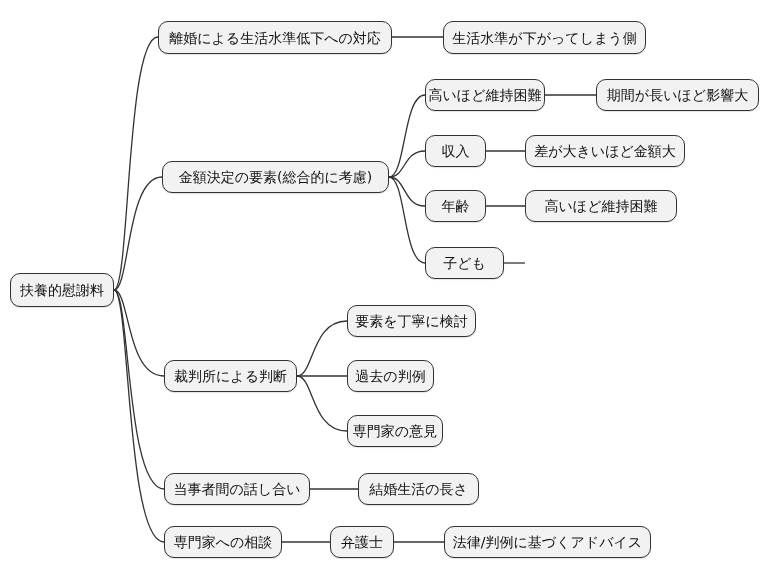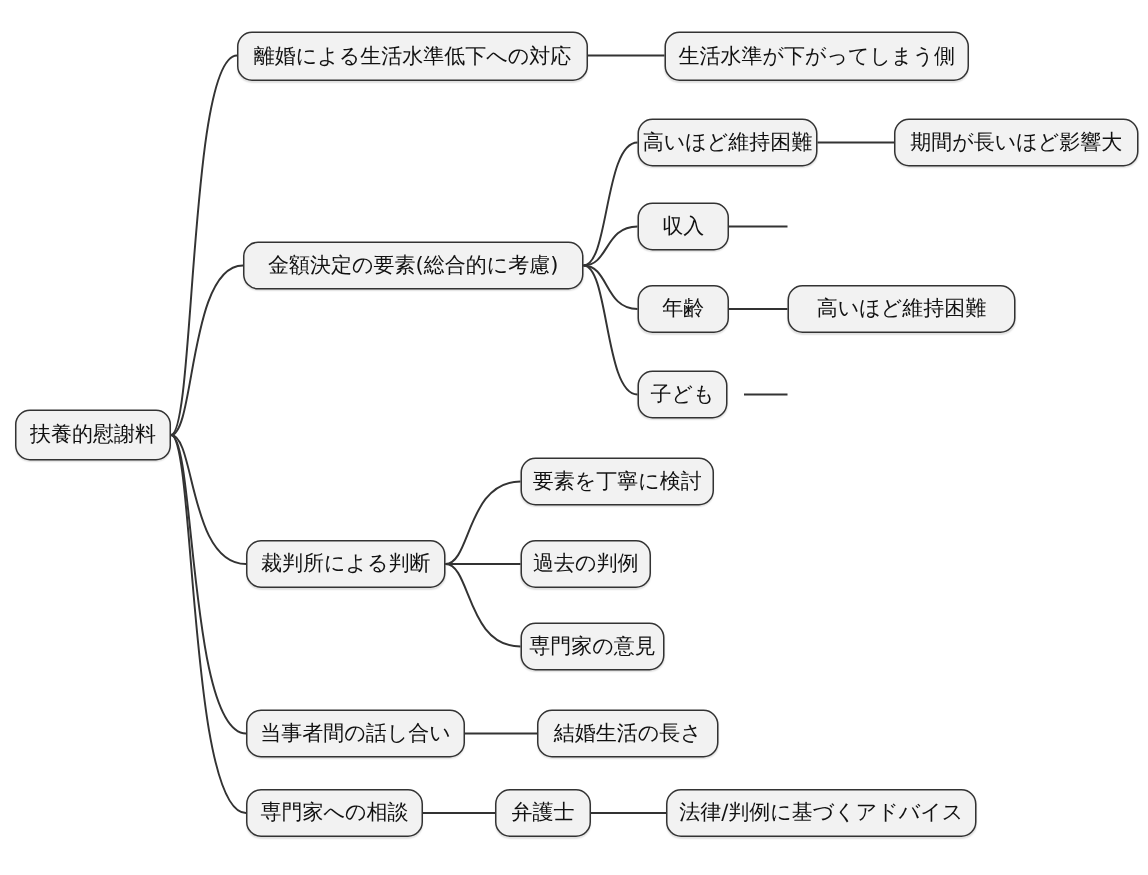--- a/index.html
+++ b/index.html
@@ -46,21 +46,21 @@
   .n-root{left:10px;top:273px;width:104px;height:34px}
   .n-a  {left:158px;top:21px;width:234px;height:33px}
   .n-a1 {left:443px;top:21px;width:203px;height:33px}
   .n-b  {left:162px;top:161px;width:227px;height:32px}
   .n-b1 {left:425px;top:79px;width:120px;height:32px}
   .n-b1a{left:596px;top:79px;width:163px;height:32px}
   .n-b2 {left:425px;top:135px;width:61px;height:32px}
   .n-b2a{left:525px;top:135px;width:160px;height:32px}
   .n-b3 {left:425px;top:190px;width:61px;height:32px}
   .n-b3a{left:525px;top:190px;width:152px;height:32px}
-  .n-b4 {left:425px;top:247px;width:60px;height:32px}
+  .n-b4 {left:425px;top:247px;width:79px;height:32px}
   .n-b4a{left:525px;top:247px;width:160px;height:32px}
   .n-c  {left:164px;top:360px;width:133px;height:32px}
   .n-c1 {left:347px;top:305px;width:129px;height:32px}
   .n-c2 {left:347px;top:360px;width:87px;height:32px}
   .n-c3 {left:347px;top:415px;width:96px;height:32px}
   .n-d  {left:164px;top:473px;width:146px;height:32px}
   .n-d1 {left:358px;top:473px;width:121px;height:32px}
   .n-e  {left:164px;top:526px;width:118px;height:32px}
   .n-e1 {left:330px;top:526px;width:64px;height:32px}
   .n-e1a{left:444px;top:526px;width:207px;height:32px}
@@ -95,20 +95,21 @@
 
   <div class="node n-root">扶養的慰謝料</div>
 
   <div class="node n-a">離婚による生活水準低下への対応</div>
   <div class="node n-a1">生活水準が下がってしまう側</div>
 
   <div class="node n-b">金額決定の要素(総合的に考慮)</div>
   <div class="node n-b1">高いほど維持困難</div>
   <div class="node n-b1a">期間が長いほど影響大</div>
   <div class="node n-b2">収入</div>
+  <div class="node n-b2a">差が大きいほど金額大</div>
   <div class="node n-b3">年齢</div>
   <div class="node n-b3a">高いほど維持困難</div>
   <div class="node n-b4">子ども</div>
 
   <div class="node n-c">裁判所による判断</div>
   <div class="node n-c1">要素を丁寧に検討</div>
   <div class="node n-c2">過去の判例</div>
   <div class="node n-c3">専門家の意見</div>
 
   <div class="node n-d">当事者間の話し合い</div>

